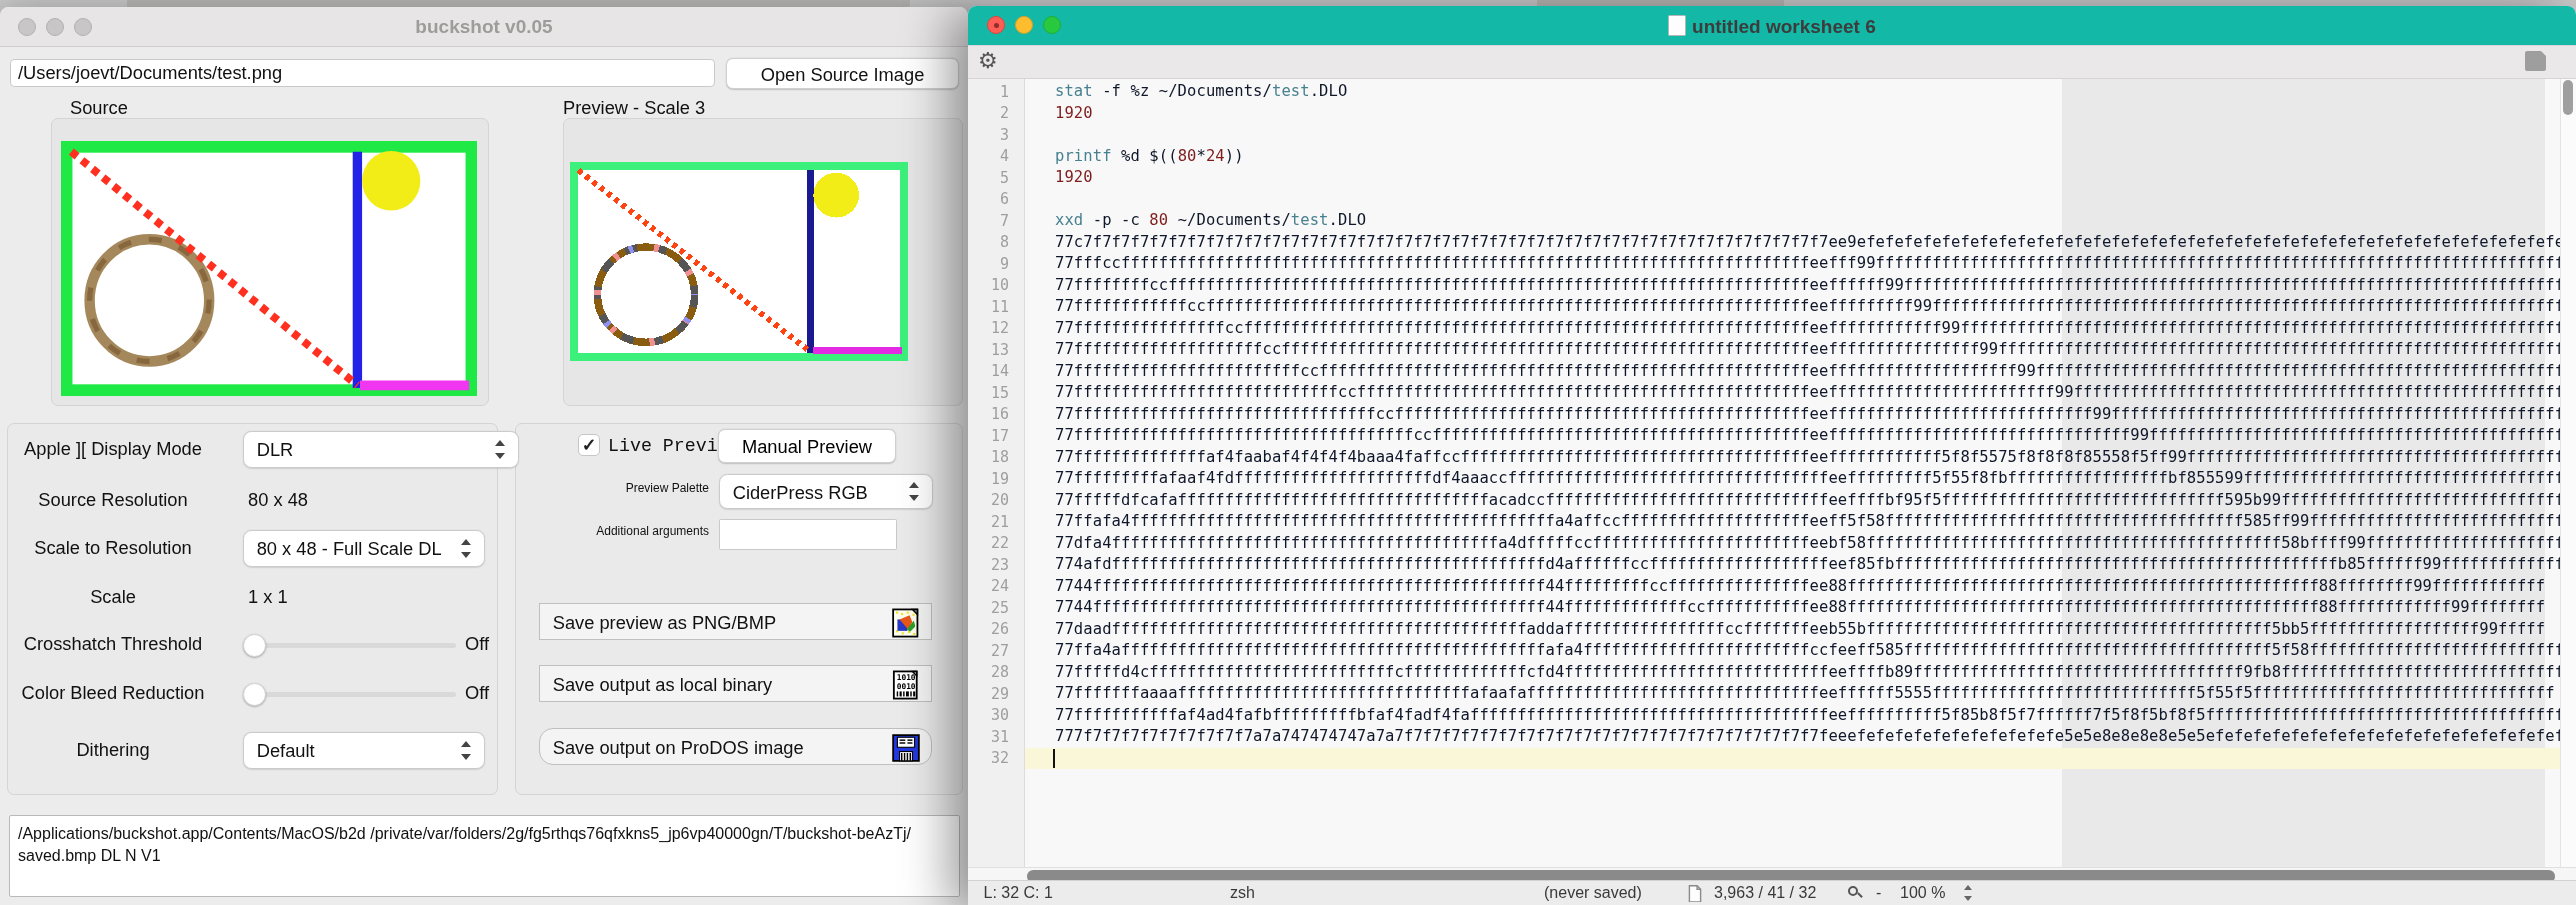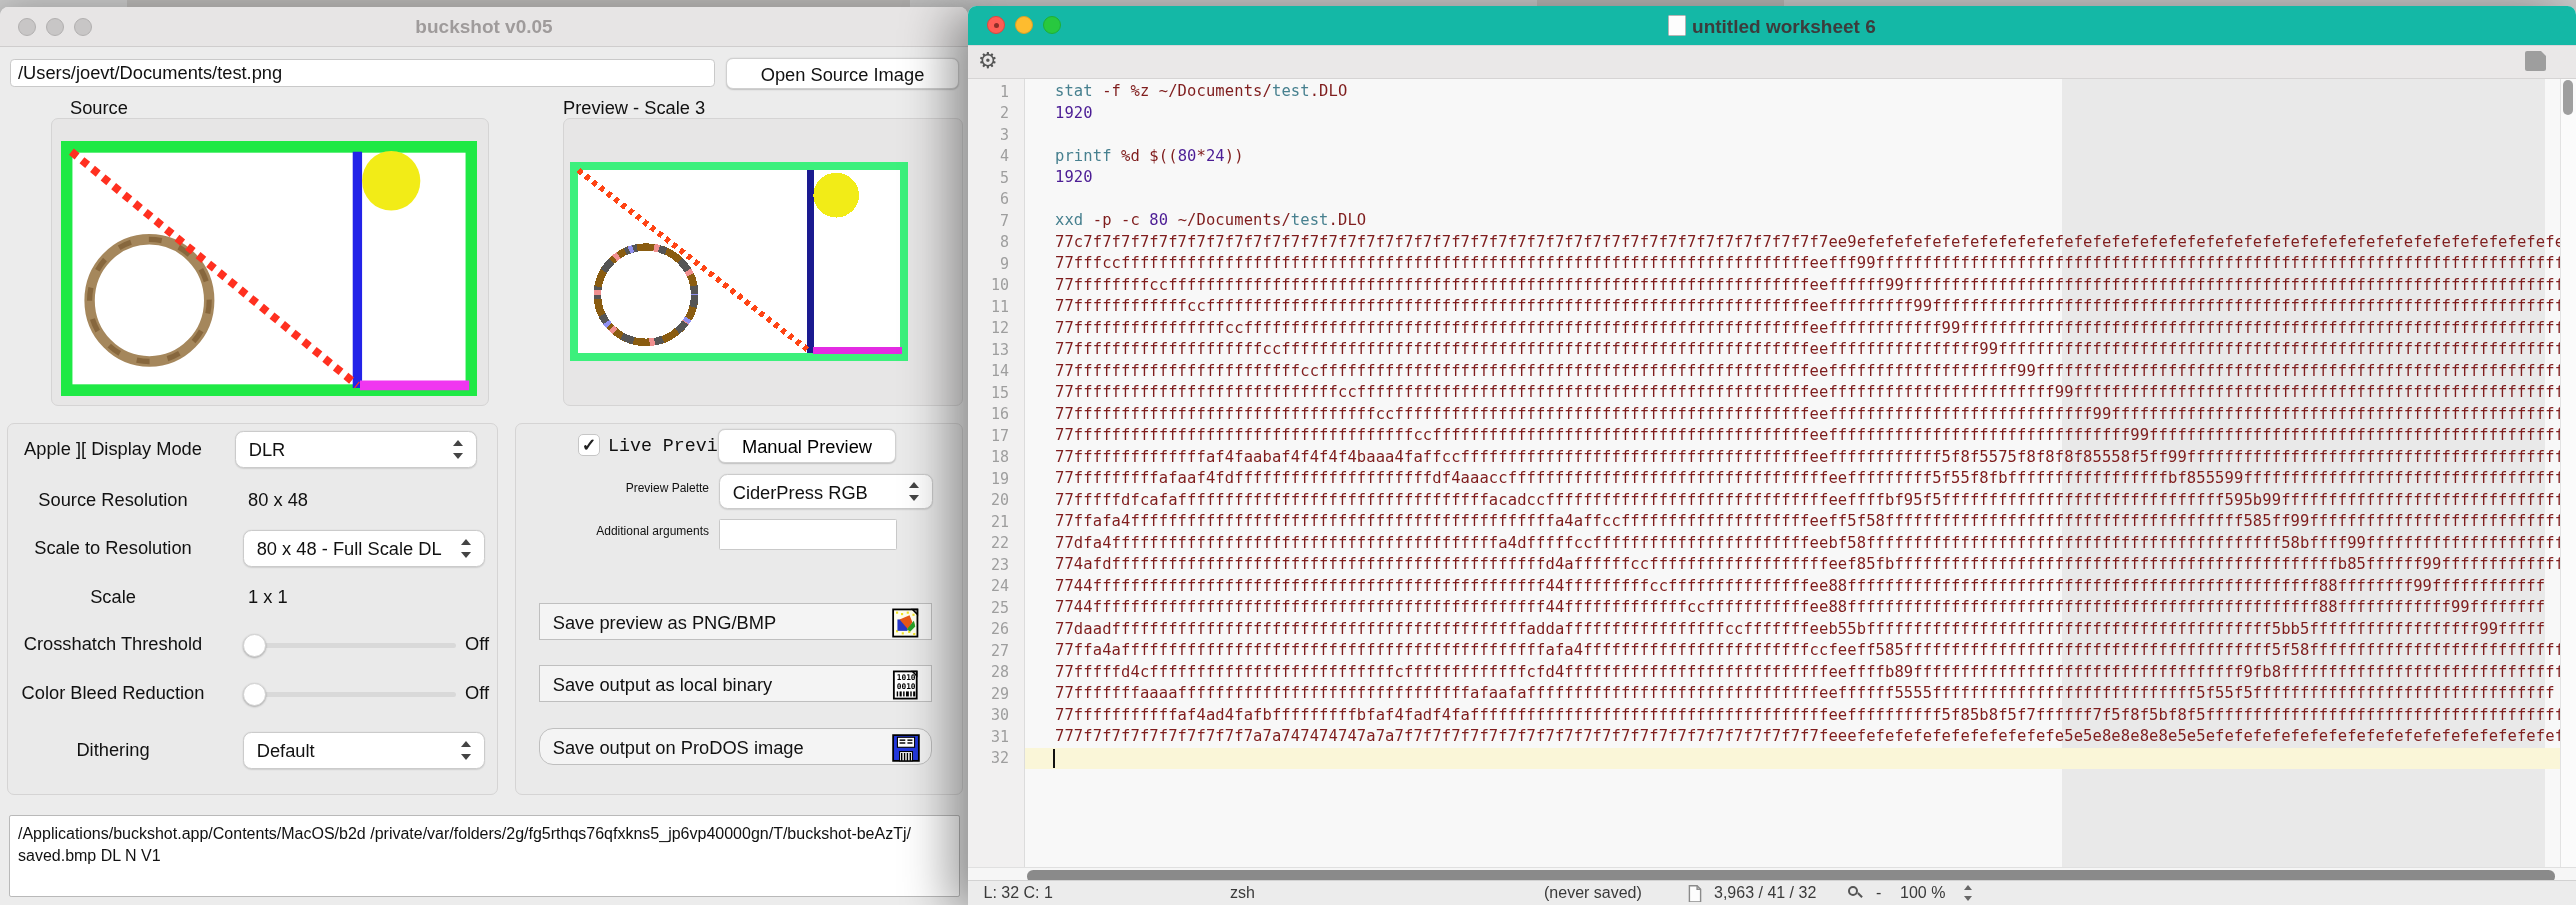--- a/index.html
+++ b/index.html
@@ -76,22 +76,22 @@
   .rw-shade{position:absolute;left:1094px;top:0;bottom:0;width:483px;background:#e9e9e9;}
   .rw-vscroll{position:absolute;right:0;top:0;bottom:0;width:15.5px;background:#fbfbfb;border-left:0.7px solid #e3e3e3;}
   .rw-vthumb{position:absolute;left:2.8px;top:1.4px;width:10px;height:35px;background:#9f9f9f;border-radius:5px;}
   .rw-lines{position:absolute;left:0;top:2.8px;right:15.5px;}
   .wl{position:relative;height:21.5px;font-family:"DejaVu Sans Mono", monospace;}
   .wl .ln{position:absolute;left:0;top:1.4px;width:41px;text-align:right;color:#9e9e9e;font-size:15px;}
   .wl .code{position:absolute;left:87px;top:0;white-space:pre;font-size:15.5px;line-height:21.5px;letter-spacing:0.1px;color:#141414;}
   .wl .band{position:absolute;left:57px;right:0;top:0;bottom:0;background:#faf6d8;}
   .wl .caret{position:absolute;left:85px;top:1.4px;width:2.1px;height:18.3px;background:#111;}
   .c-cmd{color:#47808f;}
-  .c-num{color:#4c1d95;}
-  .c-p{color:#7f1d1d;text-align:right;}
+  .c-num{color:#7f1d1d;}
+  .c-p{color:#0f172a;text-align:right;}
   .rw-hscroll{position:absolute;left:0;top:861px;right:0;height:18.3px;background:#f6f6f6;border-top:0.7px solid #e0e0e0;}
   .rw-hthumb{position:absolute;left:59px;right:21px;top:2.8px;height:12.7px;background:#8a8a8a;border-radius:6.3px;}
   .rw-statusbar{position:absolute;left:0;bottom:0;right:0;height:25px;background:#ececec;border-top:0.7px solid #d2d2d2;
     font-size:16px;color:#3a3a3a;}
   .sb-item{position:absolute;top:3.5px;white-space:nowrap;}
   .mag{position:absolute;top:5px;width:15.5px;height:15.5px;}
   .mag .lens{position:absolute;left:0;top:0;width:10px;height:10px;border:2.1px solid #555;border-radius:50%;box-sizing:border-box;}
   .mag .handle{position:absolute;left:8.5px;top:8.5px;width:5.6px;height:2.1px;background:#555;transform:rotate(45deg);}
   .stepper{position:absolute;top:4.2px;width:11.3px;height:17px;}
   .stepper:before,.stepper:after{content:"";position:absolute;left:1.4px;border-left:4.2px solid transparent;border-right:4.2px solid transparent;}
@@ -144,21 +144,21 @@
       <circle cx="63" cy="8" r="5.4" fill="#f2ec17"></circle>
       <line x1="2" y1="2" x2="56.5" y2="45.5" stroke="#ff4414" stroke-width="1.4" stroke-dasharray="1.1 1.1"></line>
       <line x1="57.5" y1="45.5" x2="78.5" y2="45.5" stroke="#e32be3" stroke-width="1.7"></line>
     </svg>
   </div>
 
   <div class="groupbox" style="left:7px;top:416px;width:489px;height:370px;background:#eaeaea;"></div>
   <div class="groupbox" style="left:515px;top:416px;width:446px;height:370px;background:#eaeaea;"></div>
 
   <div class="ctl-label" style="top:431px;">Apple ][ Display Mode</div>
-  <div class="dropdown" style="left:235px;top:424px;width:242px;height:37px;">
+  <div class="dropdown" style="left:243px;top:424px;width:276px;height:37px;">
     <span class="dd-text">DLR</span>
     <span class="dd-chev"></span>
   </div>
 
   <div class="ctl-label" style="top:482px;">Source Resolution</div>
   <div class="value-text" style="left:248px;top:482px;">80 x 48</div>
 
   <div class="ctl-label" style="top:530px;">Scale to Resolution</div>
   <div class="dropdown" style="left:243px;top:523px;width:242px;height:37px;">
     <span class="dd-text">80 x 48   - Full Scale DL</span>

